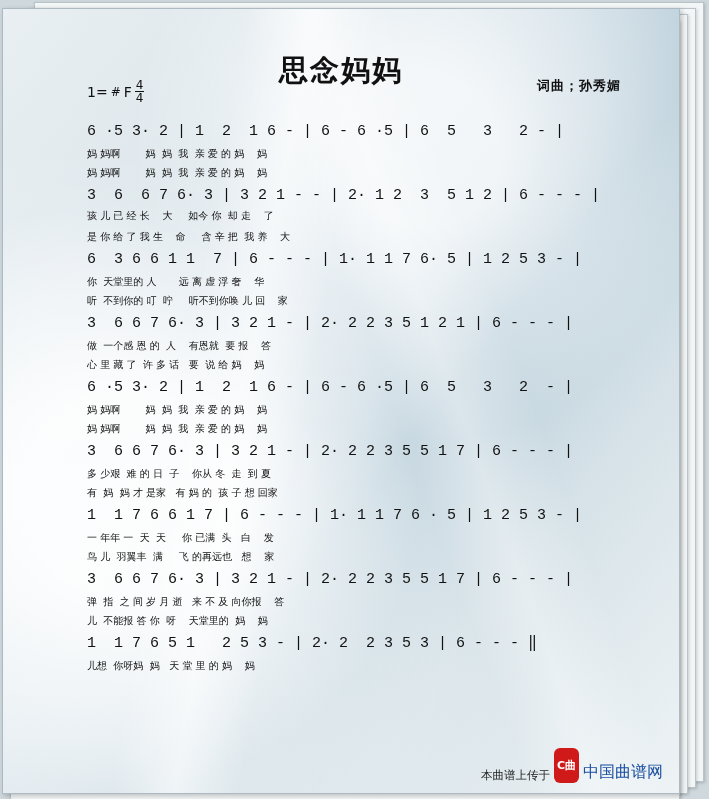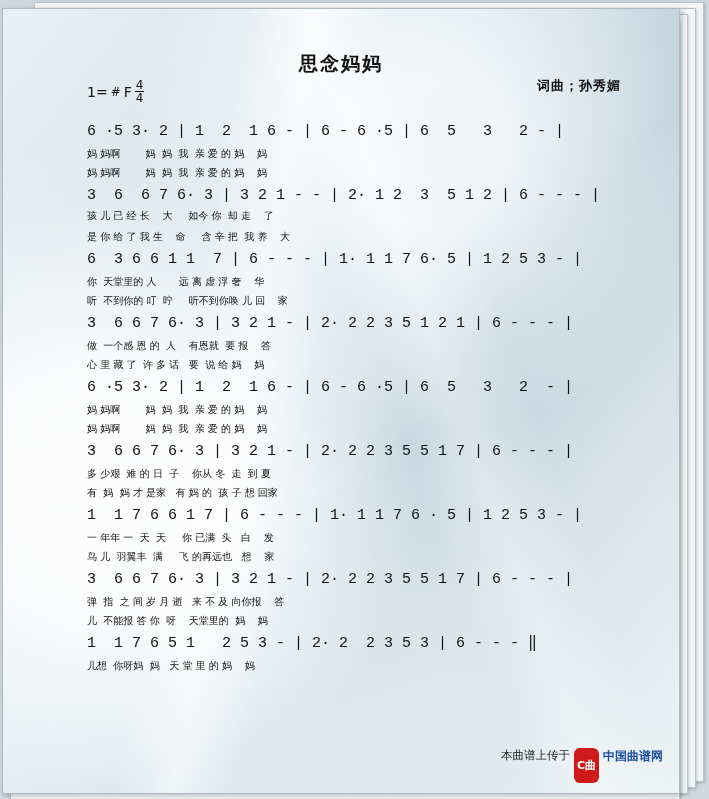--- a/index.html
+++ b/index.html
@@ -40,21 +40,21 @@
     background:
       linear-gradient(100deg, rgba(255,255,255,0) 30%, rgba(255,255,255,.55) 38%, rgba(255,255,255,0) 46%),
       linear-gradient(70deg, rgba(255,255,255,0) 55%, rgba(255,255,255,.35) 62%, rgba(255,255,255,0) 70%),
       radial-gradient(ellipse at 8% 78%, rgba(255,255,255,.55) 0 18%, rgba(255,255,255,0) 55%);
     pointer-events:none;
   }
   .page-inner{position:absolute;inset:0;}
 
   .title{
     position:absolute;left:0;right:0;top:42px;text-align:center;
-    font-size:19px;font-weight:bold;color:#111;
+    font-size:29px;font-weight:bold;color:#111;
     font-family:"DejaVu Sans","Liberation Sans",sans-serif;
     letter-spacing:2px;
   }
   .composer{
     position:absolute;right:58px;top:68px;
     font-size:13px;font-weight:bold;color:#111;letter-spacing:1px;
   }
   .keysig{
     position:absolute;left:84px;top:70px;
     font-size:14px;color:#111;
@@ -84,31 +84,31 @@
     white-space:pre;
     height:21px;
     line-height:21px;
     letter-spacing:0px;
   }
   .lyric.l2{margin-top:-2px;}
 
   
   .footer{
     position:absolute;right:16px;bottom:10px;
-    display:flex;align-items:flex-start;gap:4px;
+    display:flex;align-items:flex-end;gap:4px;
     font-size:11.5px;color:#222;margin-top:23px;
   }
   .footer .logo{
     display:inline-flex;align-items:center;gap:2px;
   }
   .footer .logo .c{
     background:#d01a1a;color:#fff;font-weight:bold;font-size:11px;
     padding:10px 3px;border-radius:6px;
   }
-  .footer .site{color:#1a4fa0;font-weight:bold;font-size:12px;}
+  .footer .site{color:#1a4fa0;font-weight:normal;font-size:16px;}
 </style>
 </head>
 <body>
 
 <div class="sheet-stack">
   <div class="sheet s1"></div>
   <div class="sheet s2"></div>
   <div class="sheet s3"></div>
   <div class="sheet s4"></div>
 </div>

